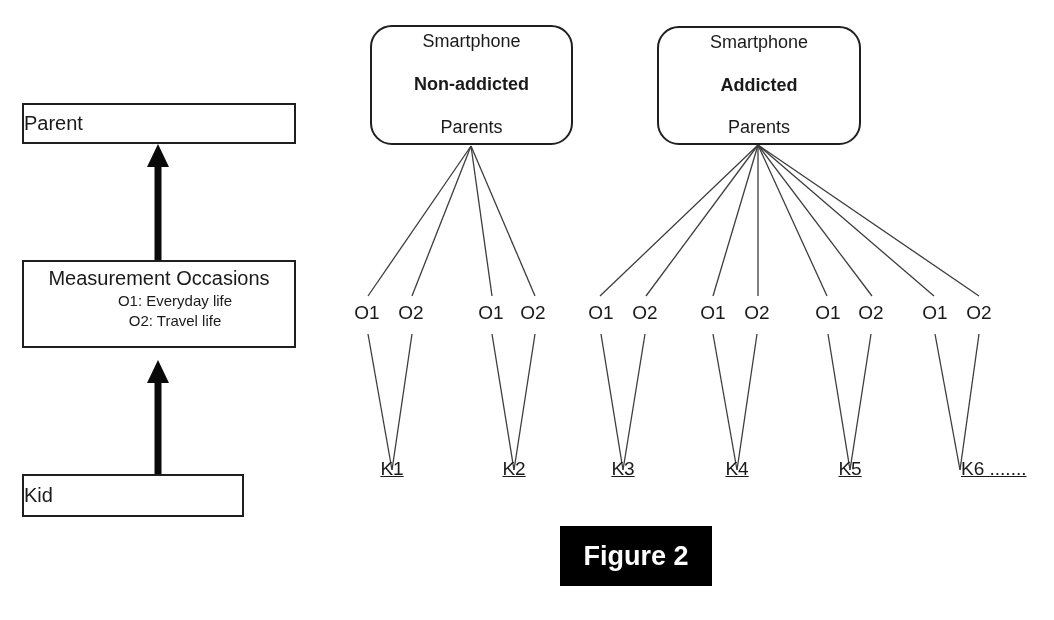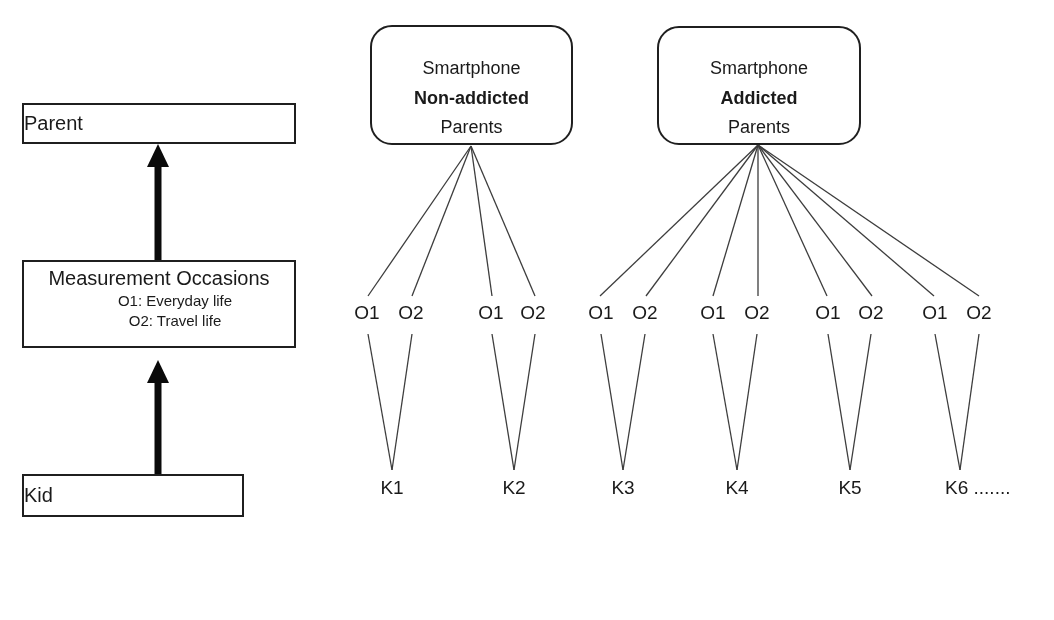--- a/index.html
+++ b/index.html
@@ -42,43 +42,44 @@
   #measurement-box .mo-sub   { font-size: 15px; line-height: 1.35; margin-left: 32px; }
   .round-box {
     position: absolute;
     box-sizing: border-box;
     border: 2px solid #1f1f1f;
     border-radius: 22px;
     background: #ffffff;
     display: flex;
     flex-direction: column;
     align-items: center;
-    justify-content: flex-end;
+    justify-content: space-between;
     text-align: center;
     font-size: 18px;
     line-height: 1.65;
   }
   #group-box-left  { left: 370px; top: 25px; width: 203px; height: 120px; }
   #group-box-right { left: 657px; top: 26px; width: 204px; height: 119px; }
   .bold-line { font-weight: bold; }
   .o-label {
     position: absolute;
     top: 302px;
     transform: translateX(-50%);
     font-size: 19px;
     white-space: nowrap;
   }
   .k-label {
     position: absolute;
-    top: 477px;
+    top: 458px;
     transform: translateX(-50%);
     font-size: 19px;
     white-space: nowrap;
+    text-decoration: underline;
   }
-  .k-label.k-last { transform: none; }
+  .k-label.k-last { transform: none; margin-left: 16px; }
   #figure-caption {
     position: absolute;
     left: 560px; top: 526px;
     width: 152px; height: 60px;
     background: #000000;
     color: #ffffff;
     font-size: 27px;
     font-weight: bold;
     display: flex;
     align-items: center;
@@ -174,14 +175,17 @@
   <span class="o-label" style="left:935px">O1</span>
   <span class="o-label" style="left:979px">O2</span>
 
   <span class="k-label" style="left:392px">K1</span>
   <span class="k-label" style="left:514px">K2</span>
   <span class="k-label" style="left:623px">K3</span>
   <span class="k-label" style="left:737px">K4</span>
   <span class="k-label" style="left:850px">K5</span>
   <span class="k-label k-last" style="left:945px">K6 .......</span>
 
+  <div id="figure-caption">
+    <span>Figure 2</span>
+  </div>
 
 </div>
 
 </body></html>

